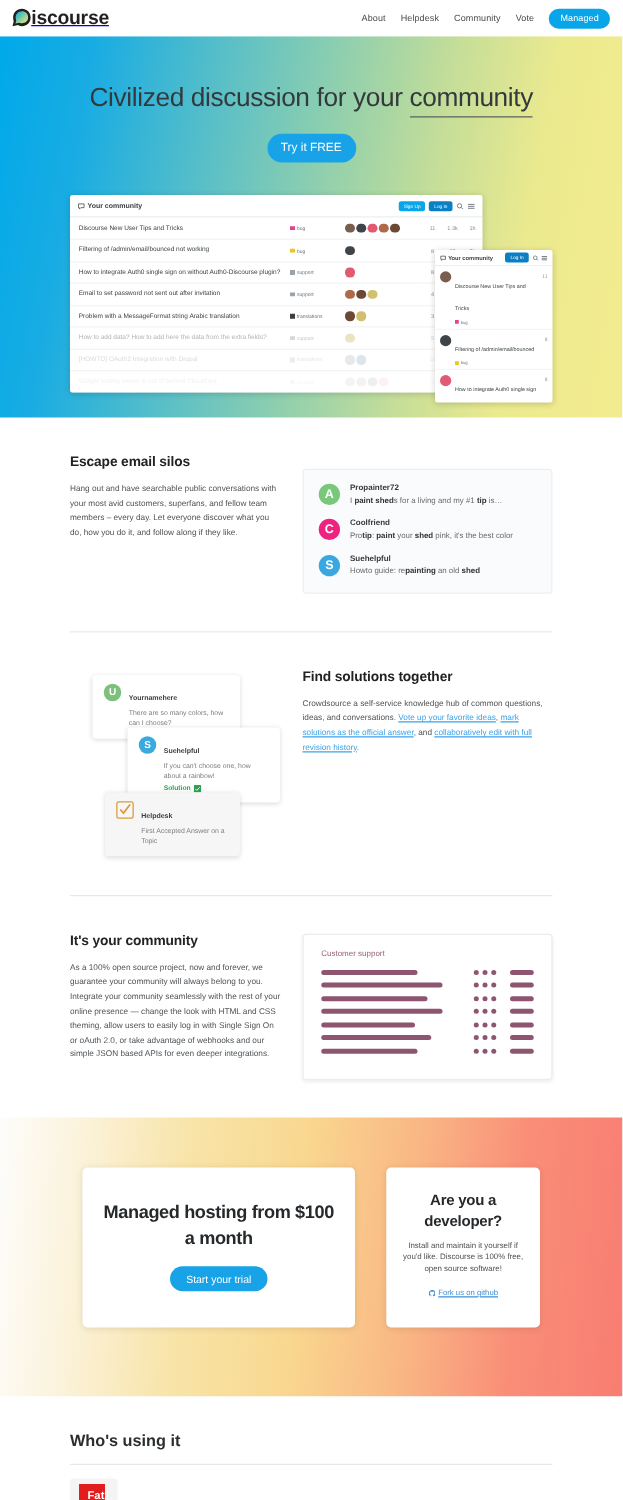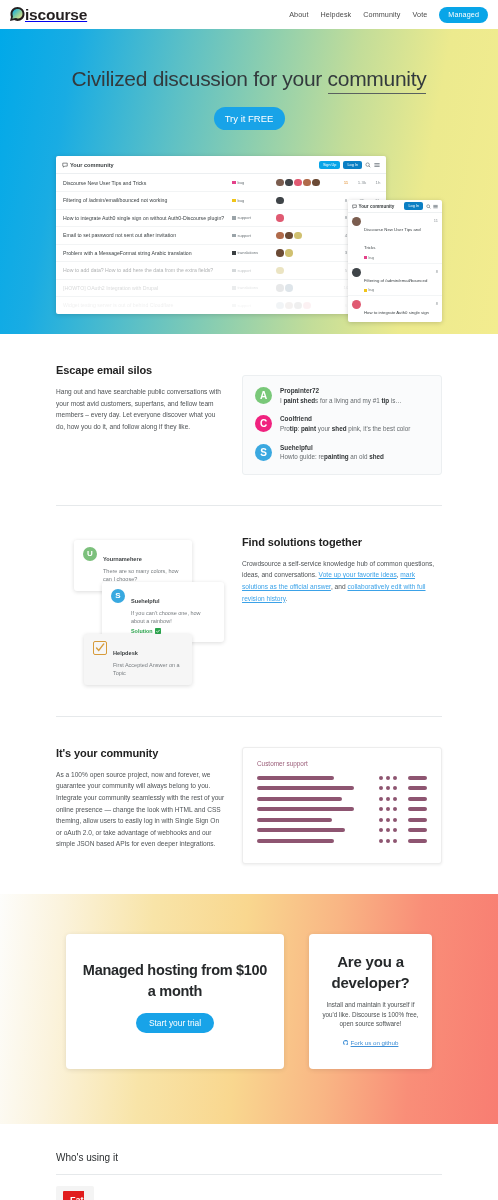--- a/index.html
+++ b/index.html
@@ -238,27 +238,27 @@
   }
   .card-big h3 { font-size: 14.5px; font-weight: 700; color: #26292b; line-height: 1.42; letter-spacing:-0.3px;}
   .card-cta {
     display: inline-block; margin-top: 11px; background: #18a3e8; color: #fff;
     font-size: 8.4px; border-radius: 11px; padding: 5px 13px; text-decoration: none;
   }
   .card-small {
     background: #fff; border-radius: 4px; box-shadow: 0 1px 5px rgba(0,0,0,.1);
     width: 123px; flex: 0 0 123px; text-align: center; padding: 18px 13px 20px;
   }
-  .card-small h3 { font-size: 15px; font-weight: 700; color: #26292b; line-height: 1.38; letter-spacing: -0.2px;}
+  .card-small h3 { font-size: 12px; font-weight: 700; color: #26292b; line-height: 1.38; letter-spacing: -0.2px;}
   .card-small p { font-size: 6.3px; color: #4c5052; line-height: 1.55; margin-top: 6px; }
   .gh-link { font-size: 6.2px; color: #3f8fd6; text-decoration: underline; margin-top: 10px; display: inline-flex; align-items:center; gap:2.5px;}
 
   
   .using { padding: 28px 56px 0; }
-  .using h4 { font-size: 10px; font-weight: 400; color: #2b2e30; }
+  .using h4 { font-size: 13px; font-weight: 700; color: #2b2e30; }
   .using-hr { height: 1px; background: #e6e9eb; margin: 11px 0 0; }
   .logos { display: flex; align-items: center; gap: 0; padding-top: 15px; justify-content: space-between; }
   .logo-cell { display:flex; align-items:center; justify-content:center; height: 34px; }
   .fat-logo { background:#e11d1d; color:#fff; font-weight:800; font-size:9px; line-height:1.02; padding:4px 7px; border-radius:1px; transform: skewY(-3deg); text-align:center; }
   .fat-wrap { background:#f4f4f4; padding:3px 7px; border-radius:2px; }
 </style>
 </head>
 <body>
 
 <div class="page">

